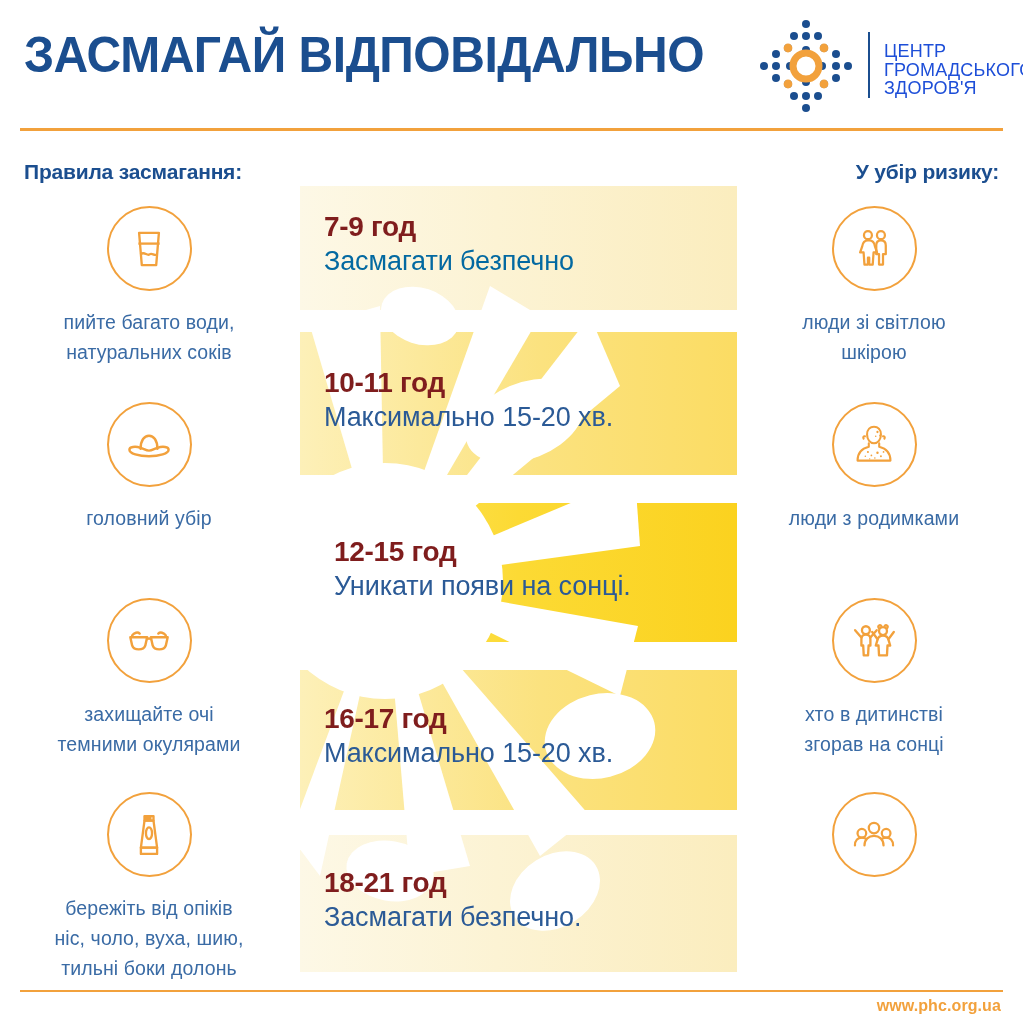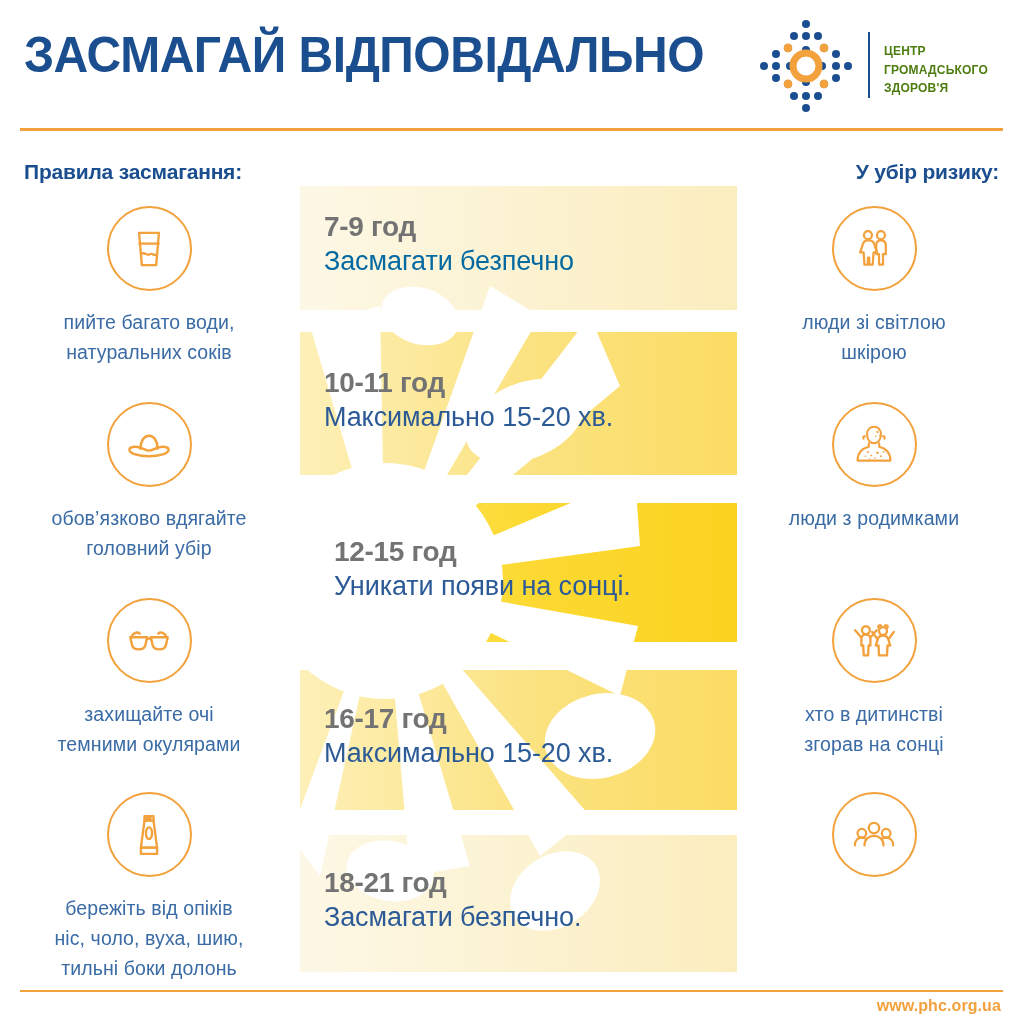--- a/index.html
+++ b/index.html
@@ -20,22 +20,22 @@
     font-family:"Liberation Sans", sans-serif;
     font-weight:700;font-size:50px;letter-spacing:-0.5px;
     color:#1b4e8f;white-space:nowrap;
     transform:scaleX(0.96);transform-origin:left center;
   }
   .logo{position:absolute;left:758px;top:18px;width:250px;height:96px;}
   .logo-mark{position:absolute;left:0;top:0;width:96px;height:96px;}
   .logo-divider{position:absolute;left:110px;top:14px;width:2px;height:66px;background:#1b4e8f;}
   .logo-text{
     position:absolute;left:126px;top:24px;width:130px;
-    font-weight:700;font-size:12px;line-height:18.5px;
-    letter-spacing:0.2px;color:#4d7c0f;text-transform:uppercase;
+    font-weight:400;font-size:18px;line-height:18.5px;
+    letter-spacing:0.2px;color:#1d4ed8;text-transform:uppercase;
   }
   .rule-top{position:absolute;left:20px;top:128px;width:983px;height:3px;background:#f2a13c;}
   .rule-bottom{position:absolute;left:20px;top:990px;width:983px;height:2px;background:#f2a13c;}
   .footer-url{
     position:absolute;right:22px;top:997px;
     font-weight:700;font-size:16px;letter-spacing:0.1px;color:#f2a13c;
   }
 
   
   .col-head{
@@ -62,21 +62,21 @@
     font-weight:400;letter-spacing:0.1px;
   }
 
   
   .center{position:absolute;left:300px;top:186px;width:437px;height:786px;}
   .sun-art{position:absolute;left:-10px;top:-10px;width:470px;height:810px;pointer-events:none;}
   .band{position:absolute;left:0;width:437px;overflow:hidden;}
   .band-bg{position:absolute;inset:0;}
   .band-txt{position:absolute;left:24px;right:10px;}
   .band-time{
-    font-weight:700;font-size:28px;color:#737373;
+    font-weight:700;font-size:28px;color:#7f1d1d;
     letter-spacing:-0.3px;line-height:1.05;
   }
   .band-desc{
     margin-top:4px;font-size:27px;line-height:1.2;
     color:#2b5a96;font-weight:400;letter-spacing:-0.1px;
   }
   .band-desc.muted{color:#0369a1;}
 </style>
 </head>
 <body>
@@ -157,21 +157,20 @@
       <div class="side-item" style="top: 206px;">
         <div class="icon-circle">
           <svg viewBox="0 0 60 60" width="56" height="56">
             <g fill="none" stroke="#f2a13c" stroke-width="2.6" stroke-linecap="round" stroke-linejoin="round">
               <path d="M21 34 c0-9 4-14 9-14 s9 5 9 14"></path>
               <path d="M9 35 c0-3 6-4 12-2 c4 1.4 6 3 9 3 s5-1.6 9-3 c6-2 12-1 12 2 c0 4-10 7-21 7 S9 39 9 35Z"></path>
             </g>
           </svg>
         </div>
         <div class="side-label">
-          <div>обов’язково вдягайте</div>
           <div>головний убір</div>
         </div>
       </div>
       <div class="side-item" style="top: 402px;">
         <div class="icon-circle">
           <svg viewBox="0 0 60 60" width="56" height="56">
             <g fill="none" stroke="#f2a13c" stroke-width="2.6" stroke-linecap="round" stroke-linejoin="round">
               <path d="M12 24 c2-3 6-4 8-2"></path>
               <path d="M48 24 c-2-3-6-4-8-2"></path>
               <path d="M10 26 h18 l-2 9 c-1 3-4 4-7 4 s-6-1-7-4 Z"></path>

